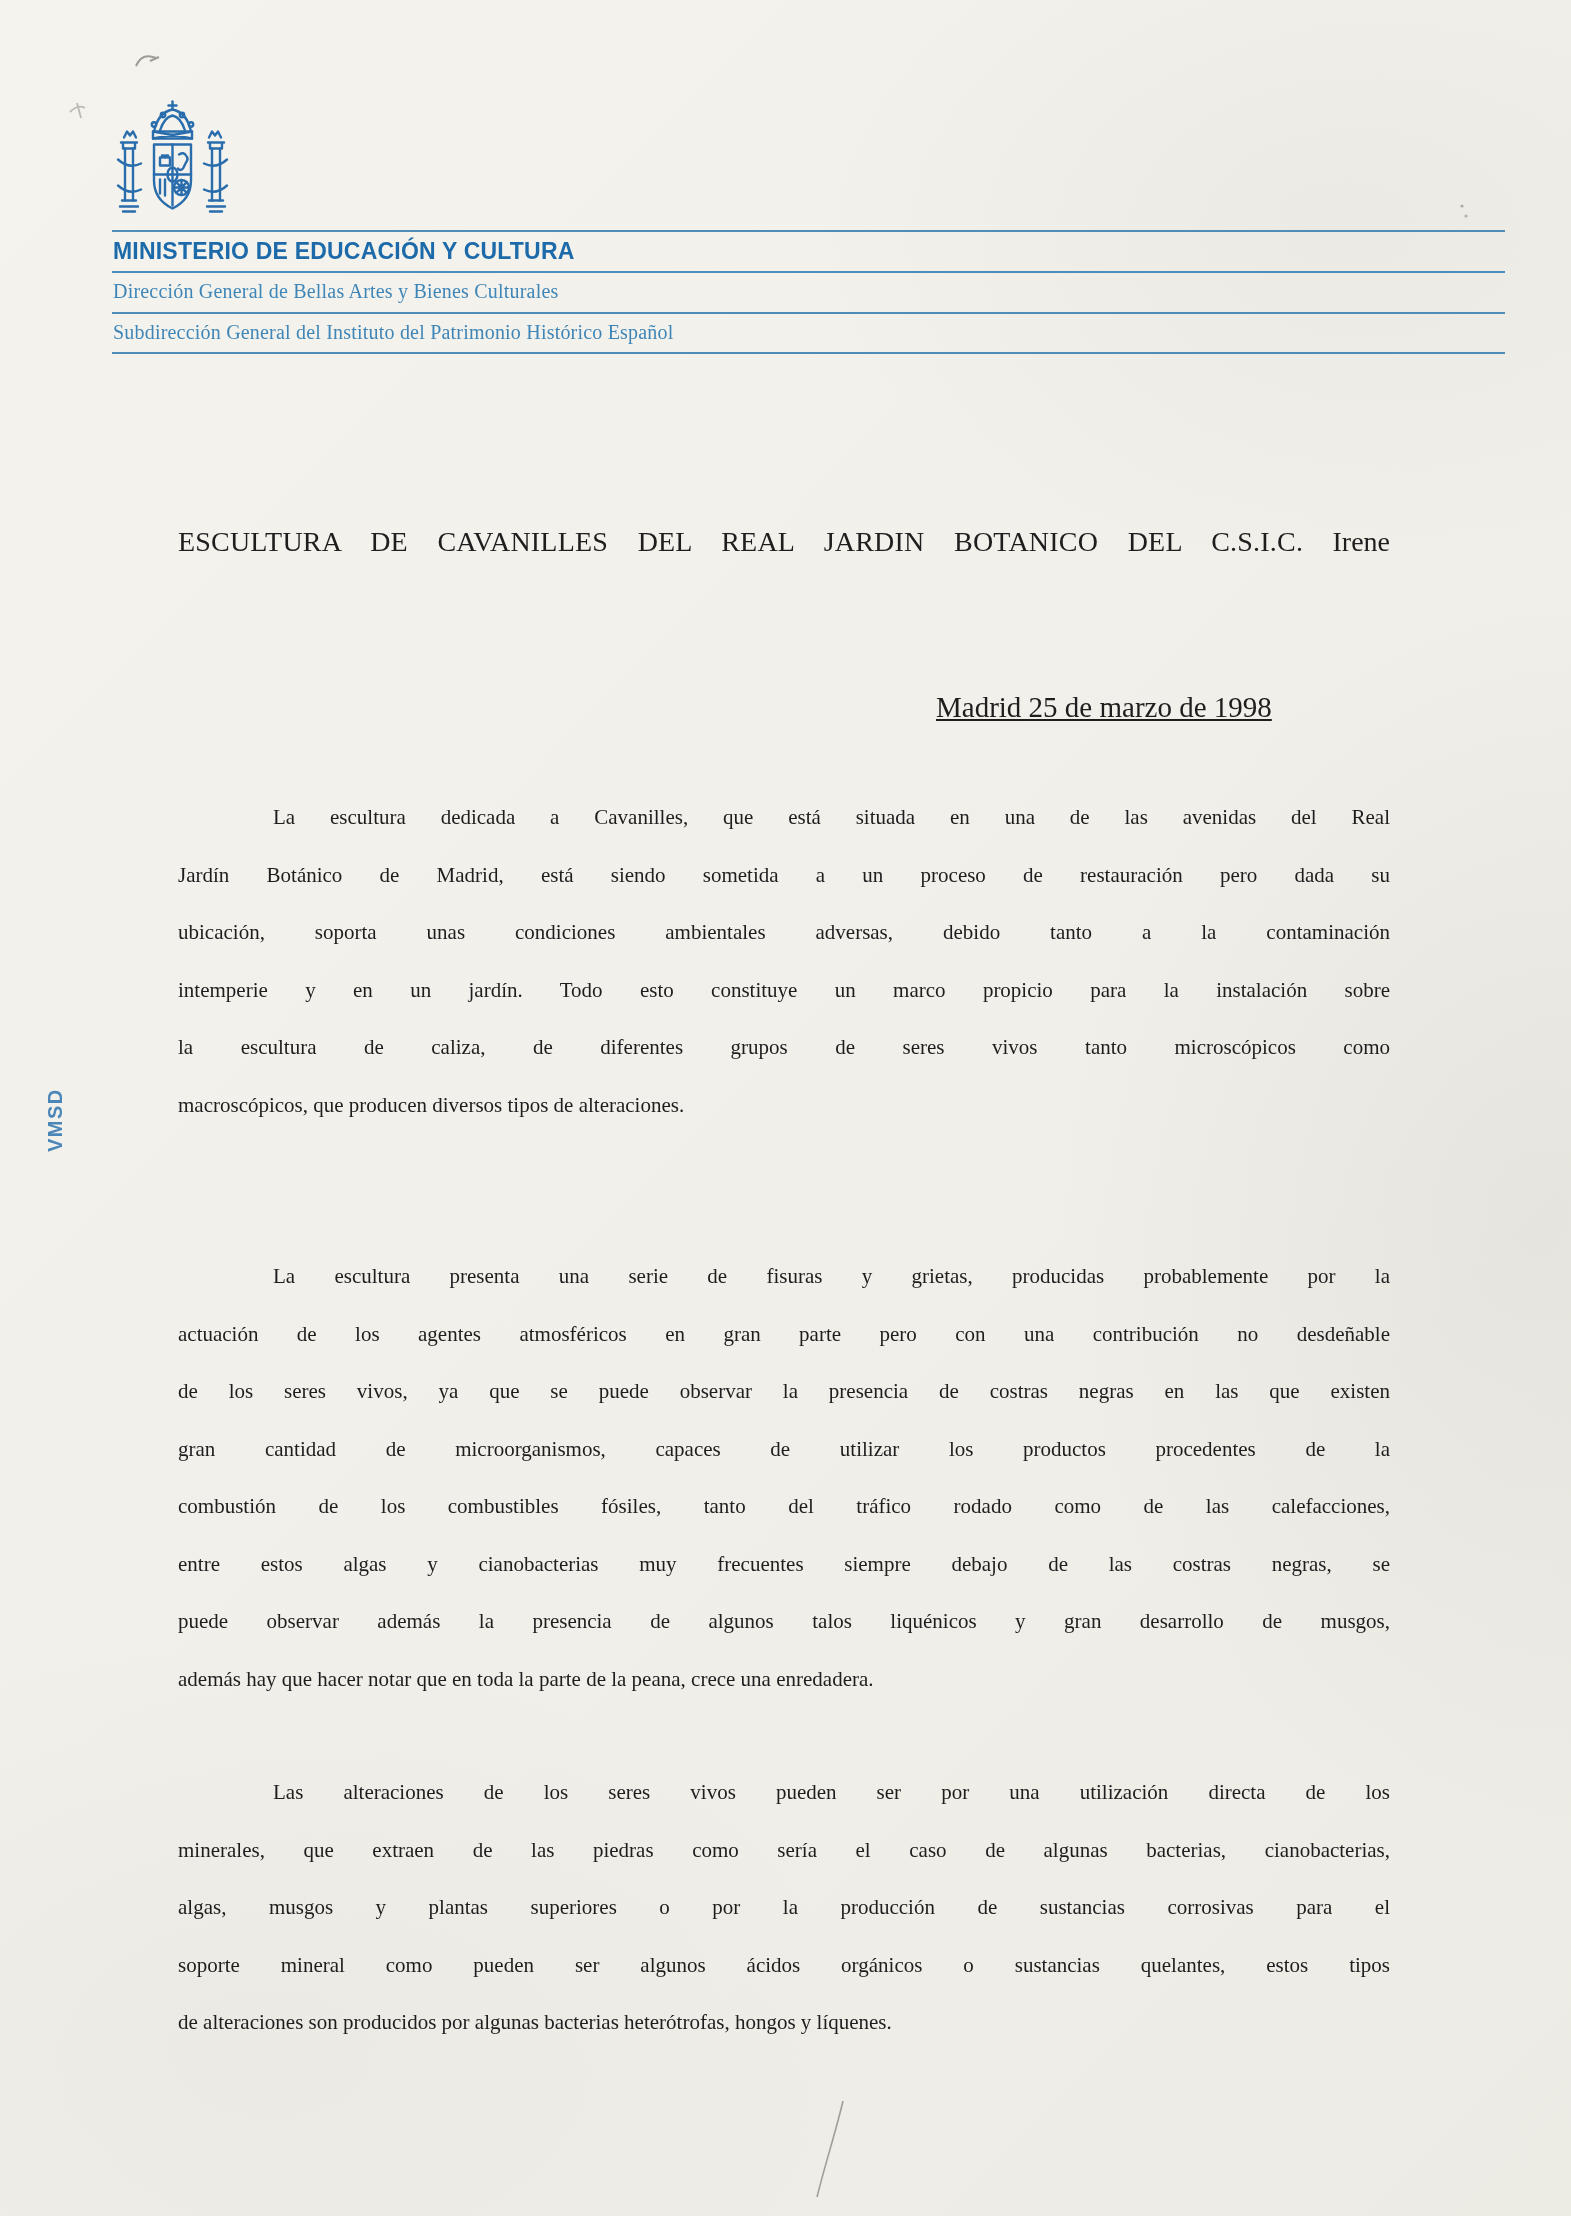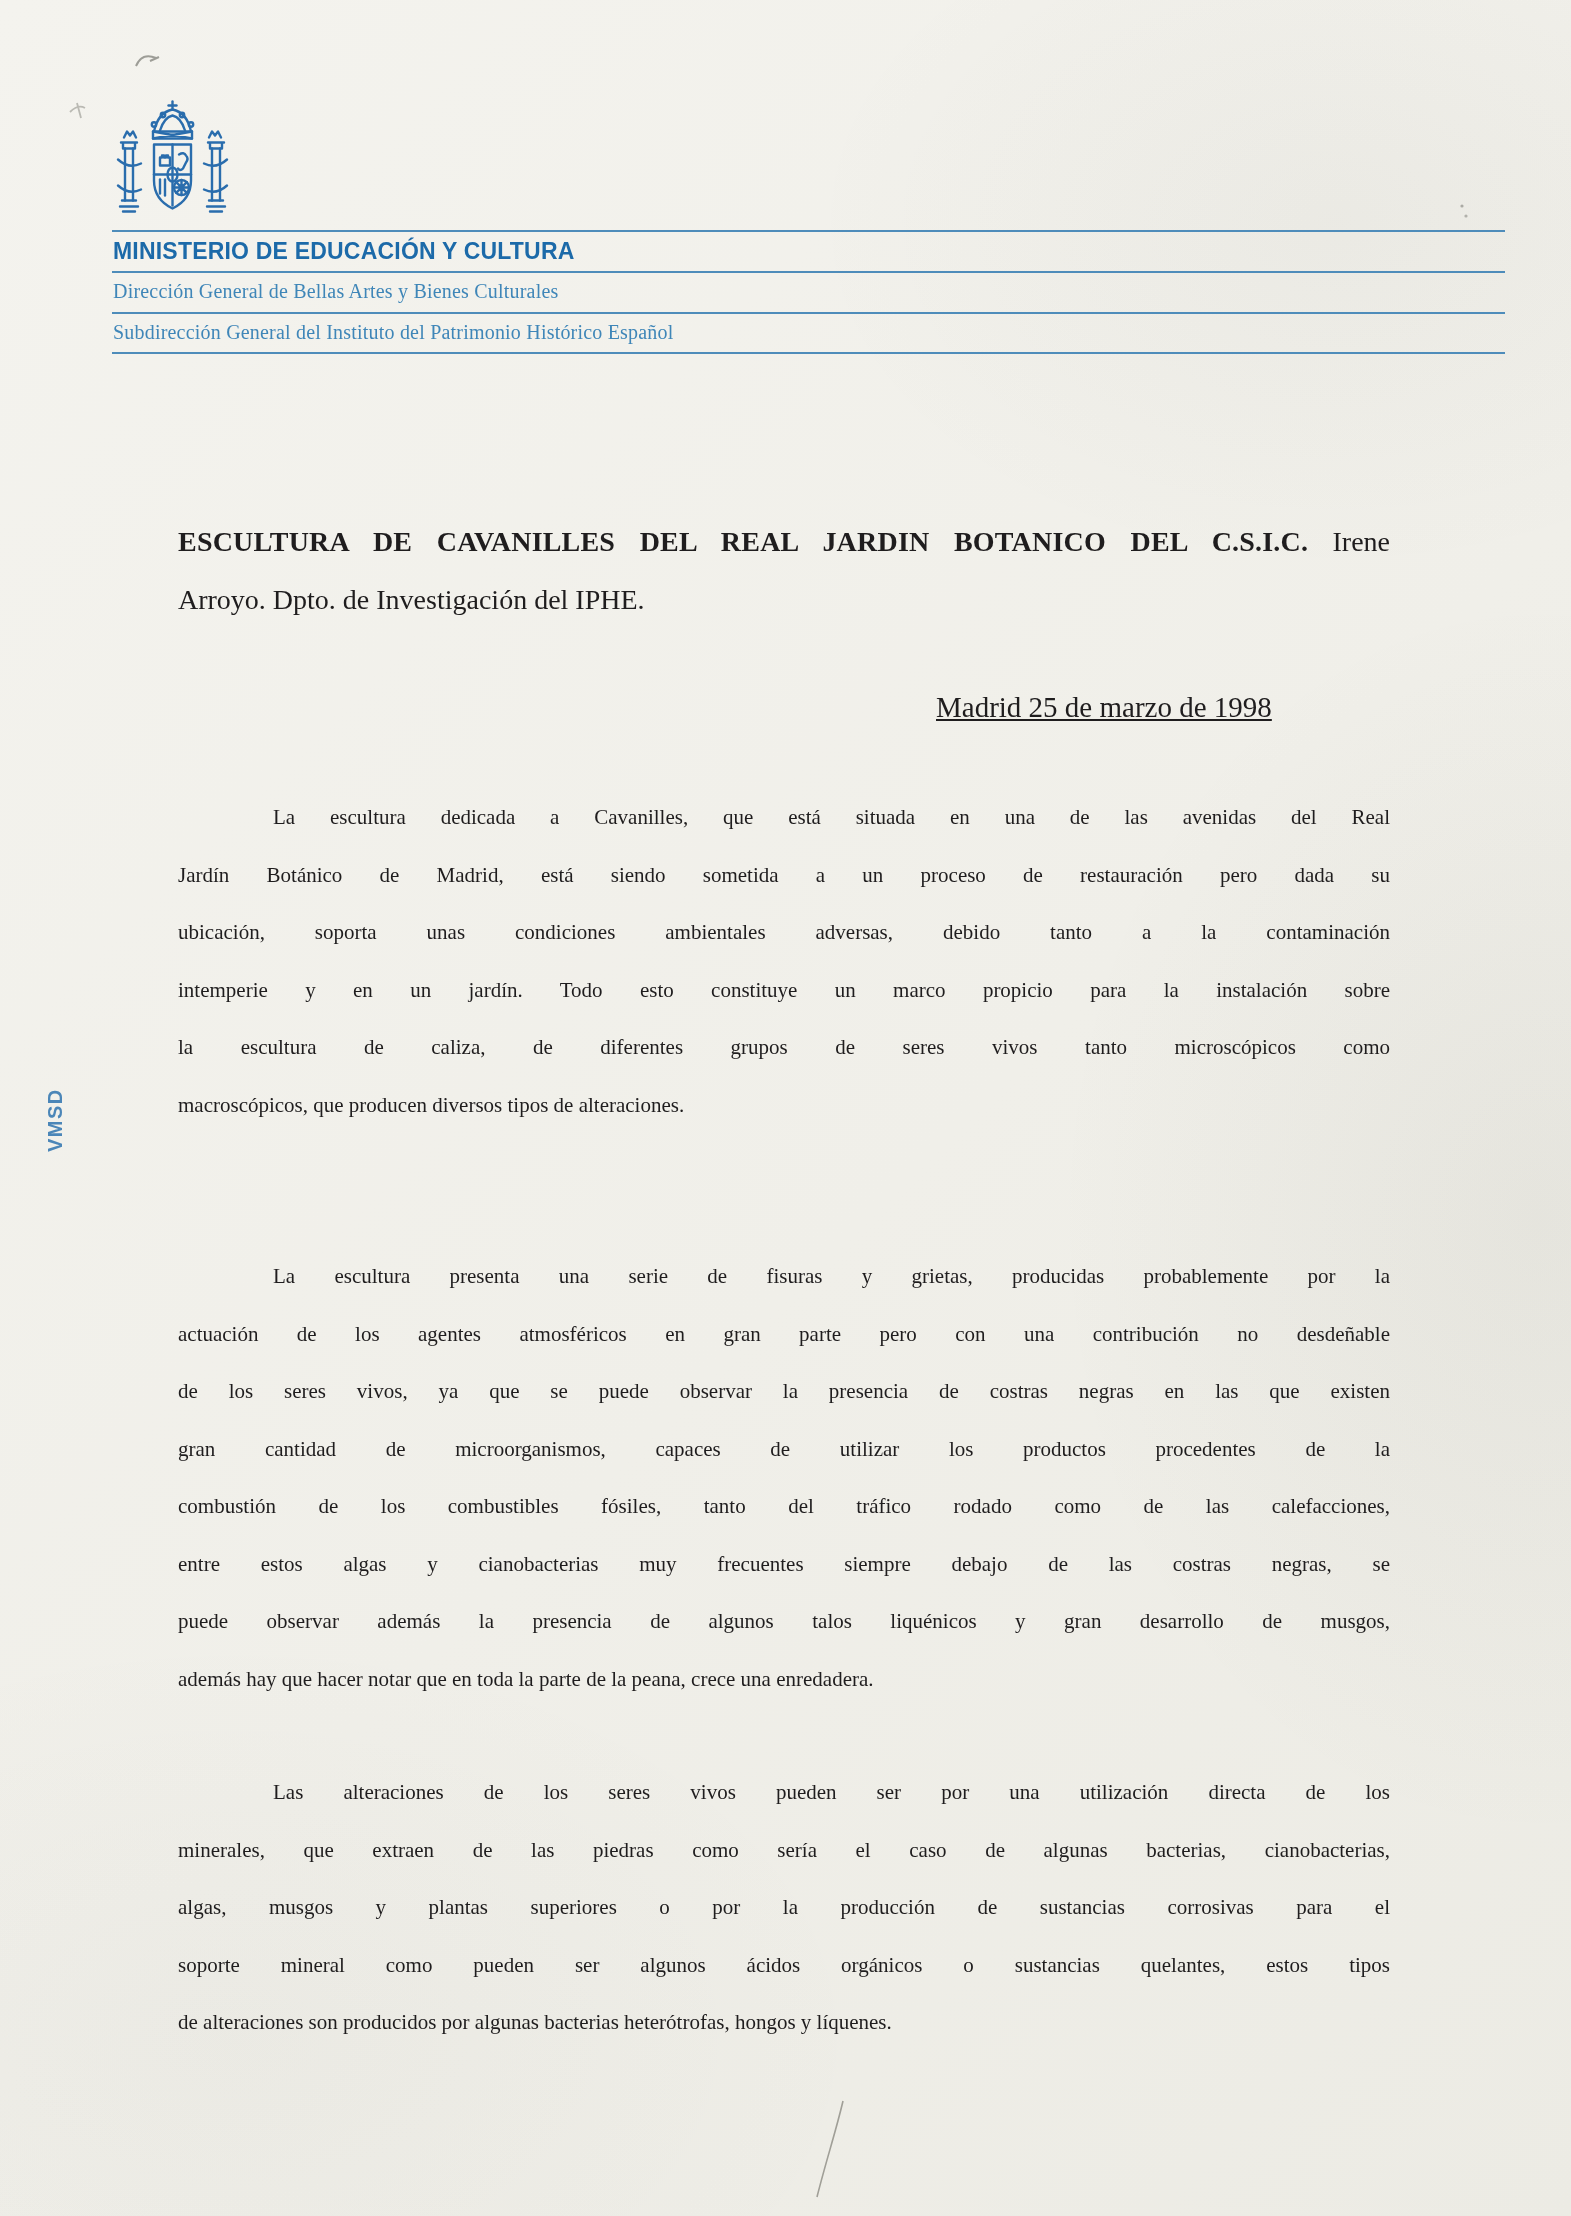--- a/index.html
+++ b/index.html
@@ -45,21 +45,21 @@
     font-family:"Liberation Sans", sans-serif;
     font-size:20px;font-weight:600;letter-spacing:1.5px;
     color:#4b86b8;
   }
   
   .title{
     position:absolute;left:178px;top:513px;width:1212px;
     font-size:28px;line-height:57.5px;
   }
   .title .tl1{text-align:justify;text-align-last:justify;}
-  .title .tb{font-weight:700;letter-spacing:.2px;}
+  .title .tb{font-weight:400;letter-spacing:.2px;}
   .date-line{
     position:absolute;left:936px;top:679px;
     font-size:29px;line-height:57.5px;text-decoration:underline;
   }
   .para{
     position:absolute;left:178px;width:1212px;
     font-size:21px;line-height:57.5px;
   }
   .para.p1{top:789px;}
   .para.p2{top:1248px;}
@@ -123,21 +123,20 @@
   <div class="rule r2"></div>
   <div class="subline d1">Dirección General de Bellas Artes y Bienes Culturales</div>
   <div class="rule r3"></div>
   <div class="subline d2">Subdirección General del Instituto del Patrimonio Histórico Español</div>
   <div class="rule r4"></div>
 
   <div class="side-label">VMSD</div>
 
   <div class="title">
     <div class="tl1"><span class="tb">ESCULTURA DE CAVANILLES DEL REAL JARDIN BOTANICO DEL C.S.I.C.</span> <span>Irene</span></div>
-    <div class="tl2">Arroyo. Dpto. de Investigación del IPHE.</div>
   </div>
 
   <div class="date-line">Madrid 25 de marzo de 1998</div>
 
   <div class="para p1">
       <div class="tline">La escultura dedicada a Cavanilles, que está situada en una de las avenidas del Real</div>
       <div class="tline">Jardín Botánico de Madrid, está siendo sometida a un proceso de restauración pero dada su</div>
       <div class="tline">ubicación, soporta unas condiciones ambientales adversas, debido tanto a la contaminación</div>
       <div class="tline">intemperie y en un jardín. Todo esto constituye un marco propicio para la instalación sobre</div>
       <div class="tline">la escultura de caliza, de diferentes grupos de seres vivos tanto microscópicos como</div>

